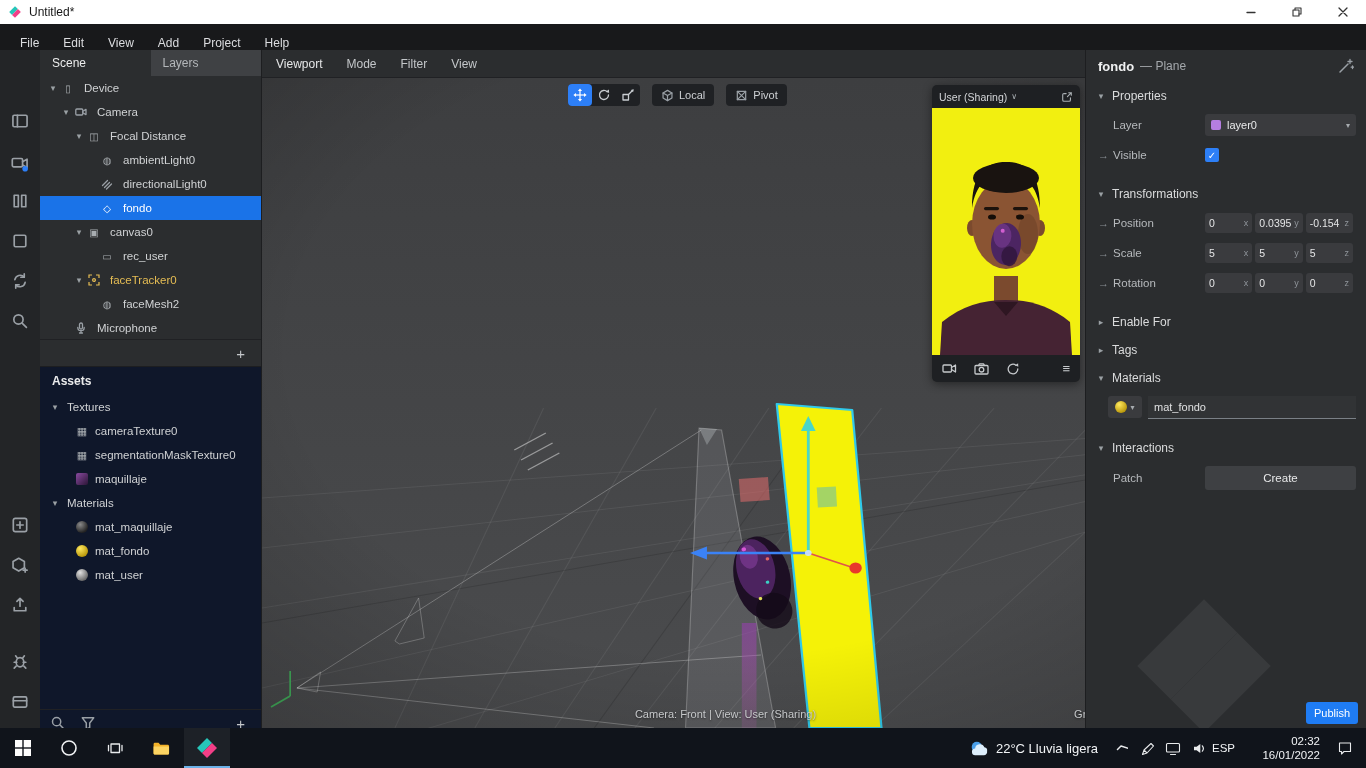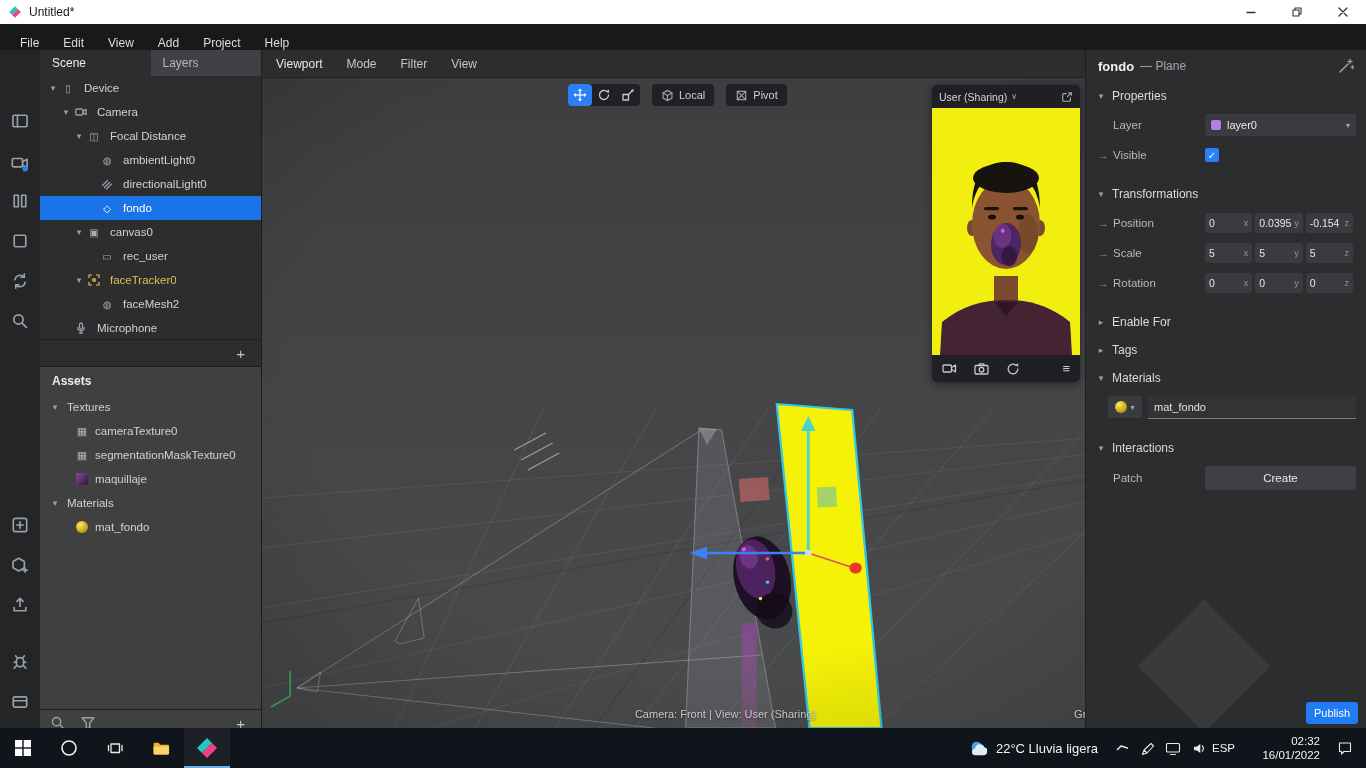--- a/index.html
+++ b/index.html
@@ -39,21 +39,21 @@
   .trow .tlb{margin-left:8px;white-space:nowrap}
   .d0{padding-left:6px}.d1{padding-left:19px}.d2{padding-left:32px}.d3{padding-left:45px}
   .trow.selected{background:#1a73e8;color:#fff}
   .trow.selected .tic,.trow.selected .tch{color:#fff}
   .trow.ylw .tlb{color:#e6bd54}
   .panel-foot{position:absolute;bottom:0;left:0;right:0;height:26px;border-top:1px solid #202124;
               display:flex;align-items:center;padding:0 10px}
   .plusbtn{margin-left:auto;margin-right:6px;font-size:15px;color:#c3c6c9}
 
   
-  .assets-panel{position:absolute;left:40px;top:366px;width:222px;height:370px;background:#404040;
+  .assets-panel{position:absolute;left:40px;top:366px;width:222px;height:370px;background:#0f172a;
                 border-right:1px solid #1d1e20;border-top:1px solid #1d1e20;box-sizing:border-box}
   .assets-title{height:28px;display:flex;align-items:center;padding-left:12px;font-weight:bold;
                 font-size:12px;color:#eaebec}
   .arow{height:24px;display:flex;align-items:center;font-size:11.5px;color:#d0d2d4}
   .arow.group{padding-left:8px}
   .arow.item{padding-left:34px}
   .arow .tch{width:14px;text-align:center;color:#9aa0a4;font-size:9px}
   .arow .aic{width:16px;display:flex;align-items:center;justify-content:center;color:#a8adb1;font-size:11px}
   .arow .tlb{margin-left:5px;white-space:nowrap}
   .thumb{width:12px;height:12px;border-radius:2px;background:linear-gradient(135deg,#8a4aa0,#2a1535)}
@@ -335,23 +335,35 @@
         <span class="thumb"></span>
       </span>
     <span class="tlb">maquillaje</span>
   </div>
   <div class="arow group">
     <span class="tch">▾</span>
     <span class="tlb">Materials</span>
   </div>
   <div class="arow item">
     <span class="aic">
+        <span class="sph sph-dark"></span>
+      </span>
+    <span class="tlb">mat_maquillaje</span>
+  </div>
+  <div class="arow item">
+    <span class="aic">
         <span class="sph sph-yellow"></span>
       </span>
     <span class="tlb">mat_fondo</span>
+  </div>
+  <div class="arow item">
+    <span class="aic">
+        <span class="sph sph-gray"></span>
+      </span>
+    <span class="tlb">mat_user</span>
   </div>
   <div class="panel-foot">
     <svg class="afoot-ic ic" viewBox="0 0 14 14">
         <circle cx="5.8" cy="5.8" r="3.6"></circle>
         <line x1="8.6" y1="8.6" x2="12" y2="12"></line>
       </svg>
     <svg class="afoot-ic ic" viewBox="0 0 14 14">
         <path d="M2 2.5h10L8.5 7v4L5.5 12.2V7z"></path>
       </svg>
     <span class="plusbtn">+</span>

